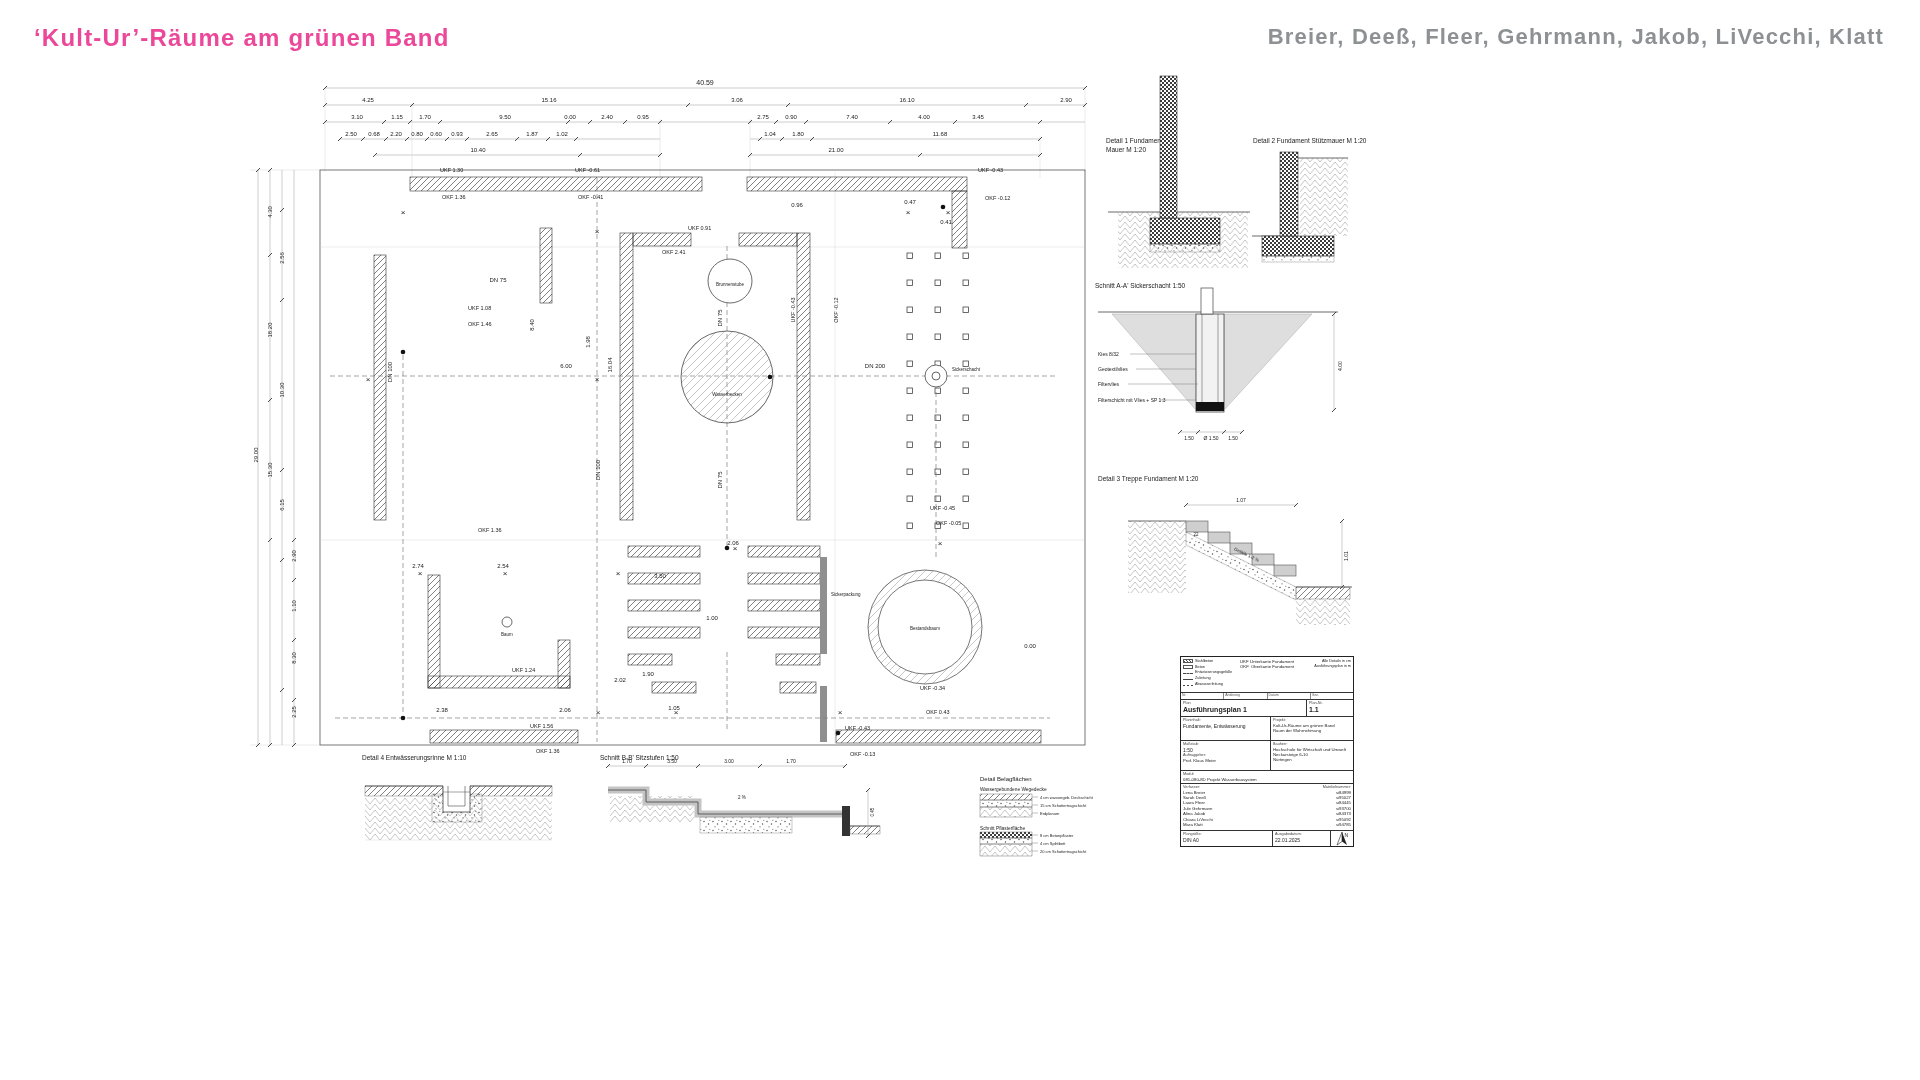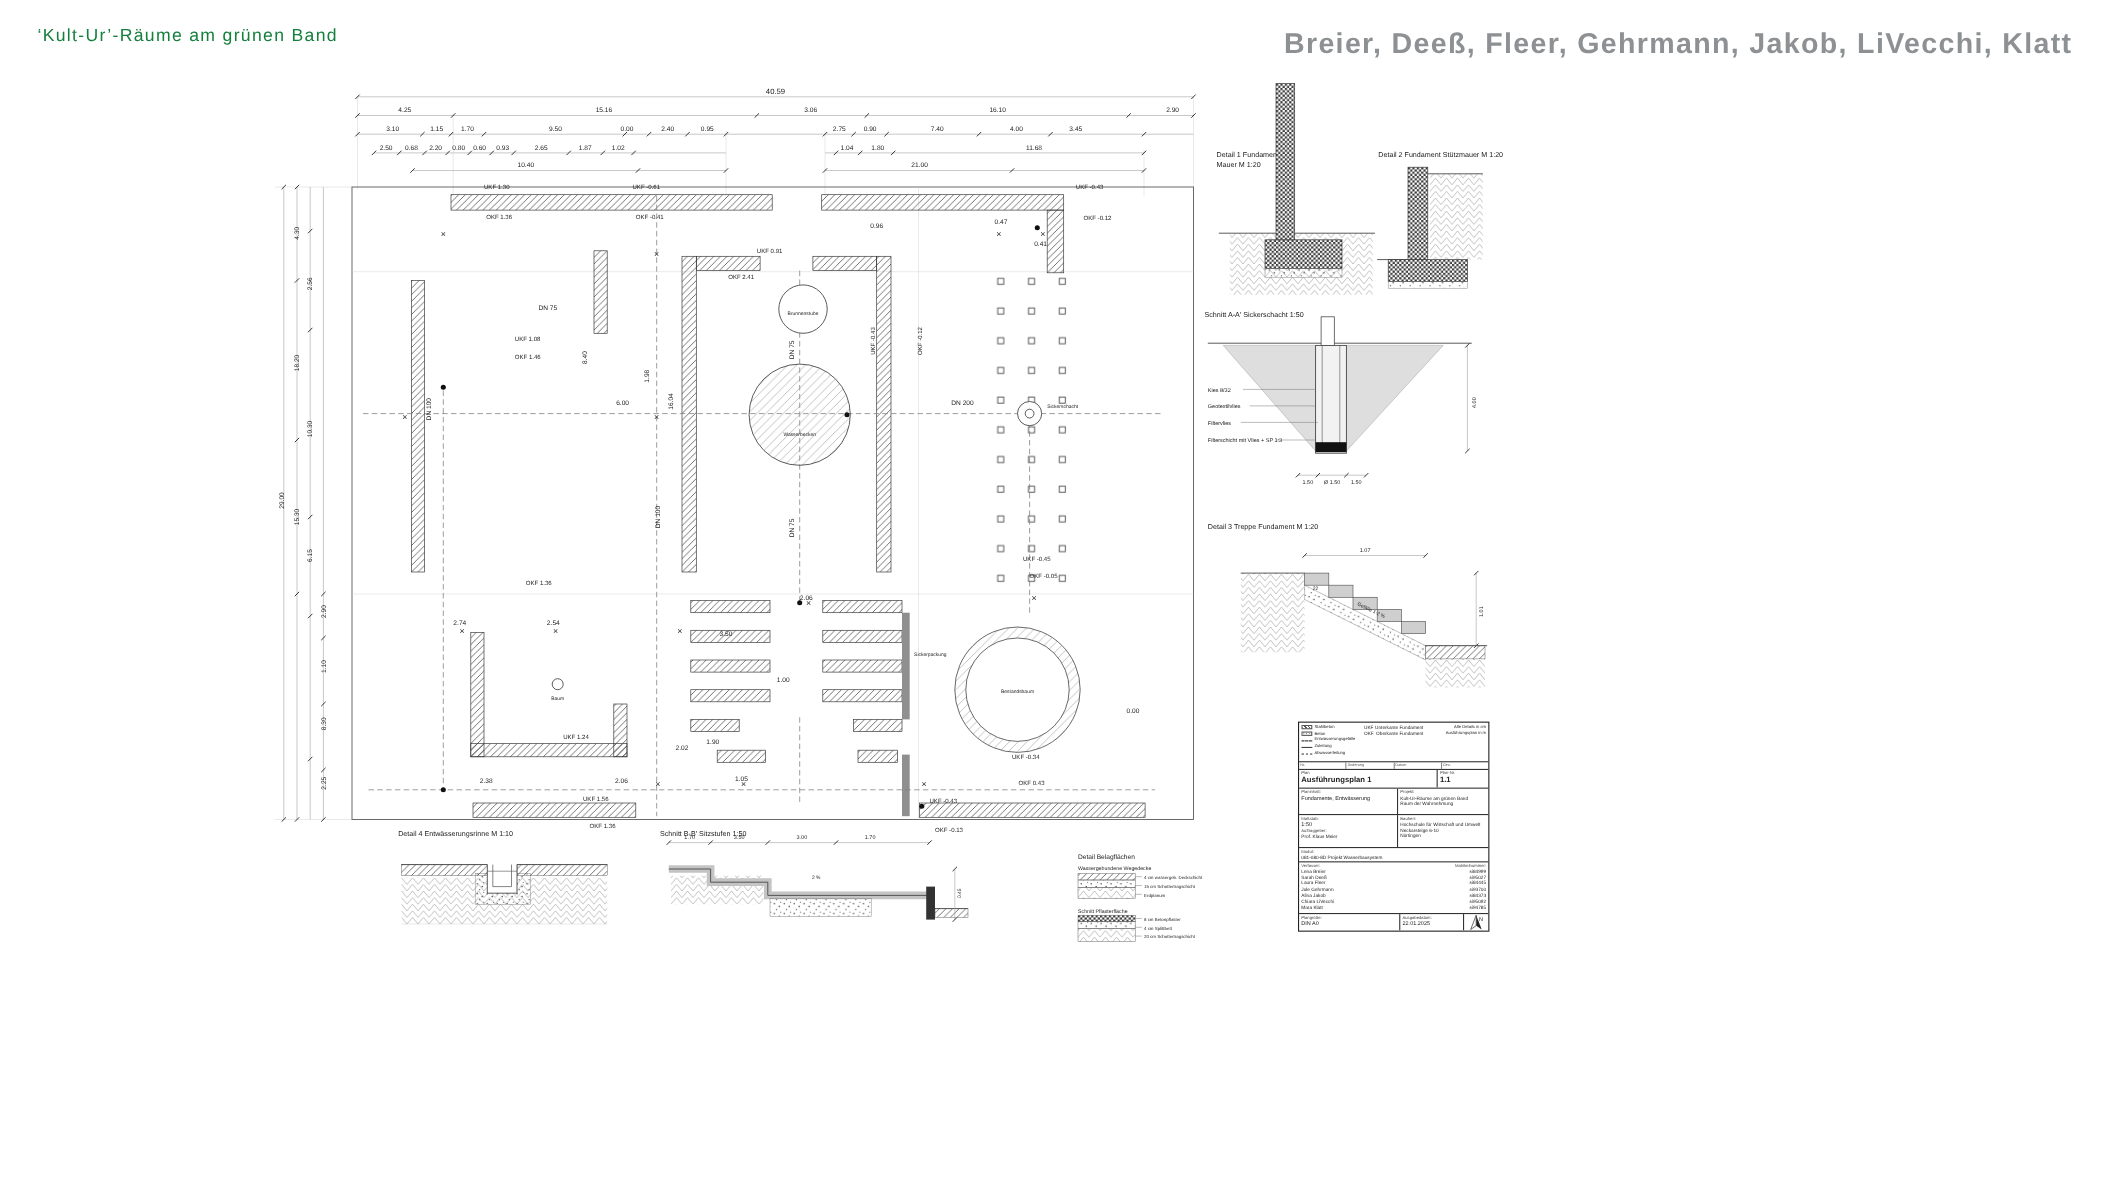--- a/index.html
+++ b/index.html
@@ -1,20 +1,20 @@
 <!DOCTYPE html>
 <html><head>
 <meta charset="utf-8">
 <style>
   html,body{margin:0;padding:0}
   body{width:1920px;height:1080px;position:relative;background:#fff;
        font-family:"Liberation Sans",sans-serif;color:#222;overflow:hidden}
-  .hdr-title{position:absolute;top:24px;left:34px;font-size:16px;font-weight:400;
-             letter-spacing:1.2px;color:#15803d;white-space:nowrap}
-  .hdr-authors{position:absolute;top:24px;right:36px;font-size:26px;font-weight:700;
+  .hdr-title{position:absolute;top:24px;left:34px;font-size:24px;font-weight:700;
+             letter-spacing:1.2px;color:#ec4899;white-space:nowrap}
+  .hdr-authors{position:absolute;top:24px;right:36px;font-size:22px;font-weight:700;
              letter-spacing:1.2px;color:#8d9194;white-space:nowrap}
   svg.sheet{position:absolute;left:0;top:0}
   svg text{font-family:"Liberation Sans",sans-serif;fill:#1b1b1b}
   .outline{fill:none;stroke:#555;stroke-width:0.8}
   .wall{fill:url(#hatch);stroke:#333;stroke-width:0.6}
   .dash{stroke:#808080;stroke-width:0.7;stroke-dasharray:5 3;fill:none}
   .guide{stroke:#cfcfcf;stroke-width:0.4}
   .dim{stroke:#9a9a9a;stroke-width:0.5}
   .ext{stroke:#cccccc;stroke-width:0.4}
   .tick{stroke:#333;stroke-width:0.9;fill:none}

